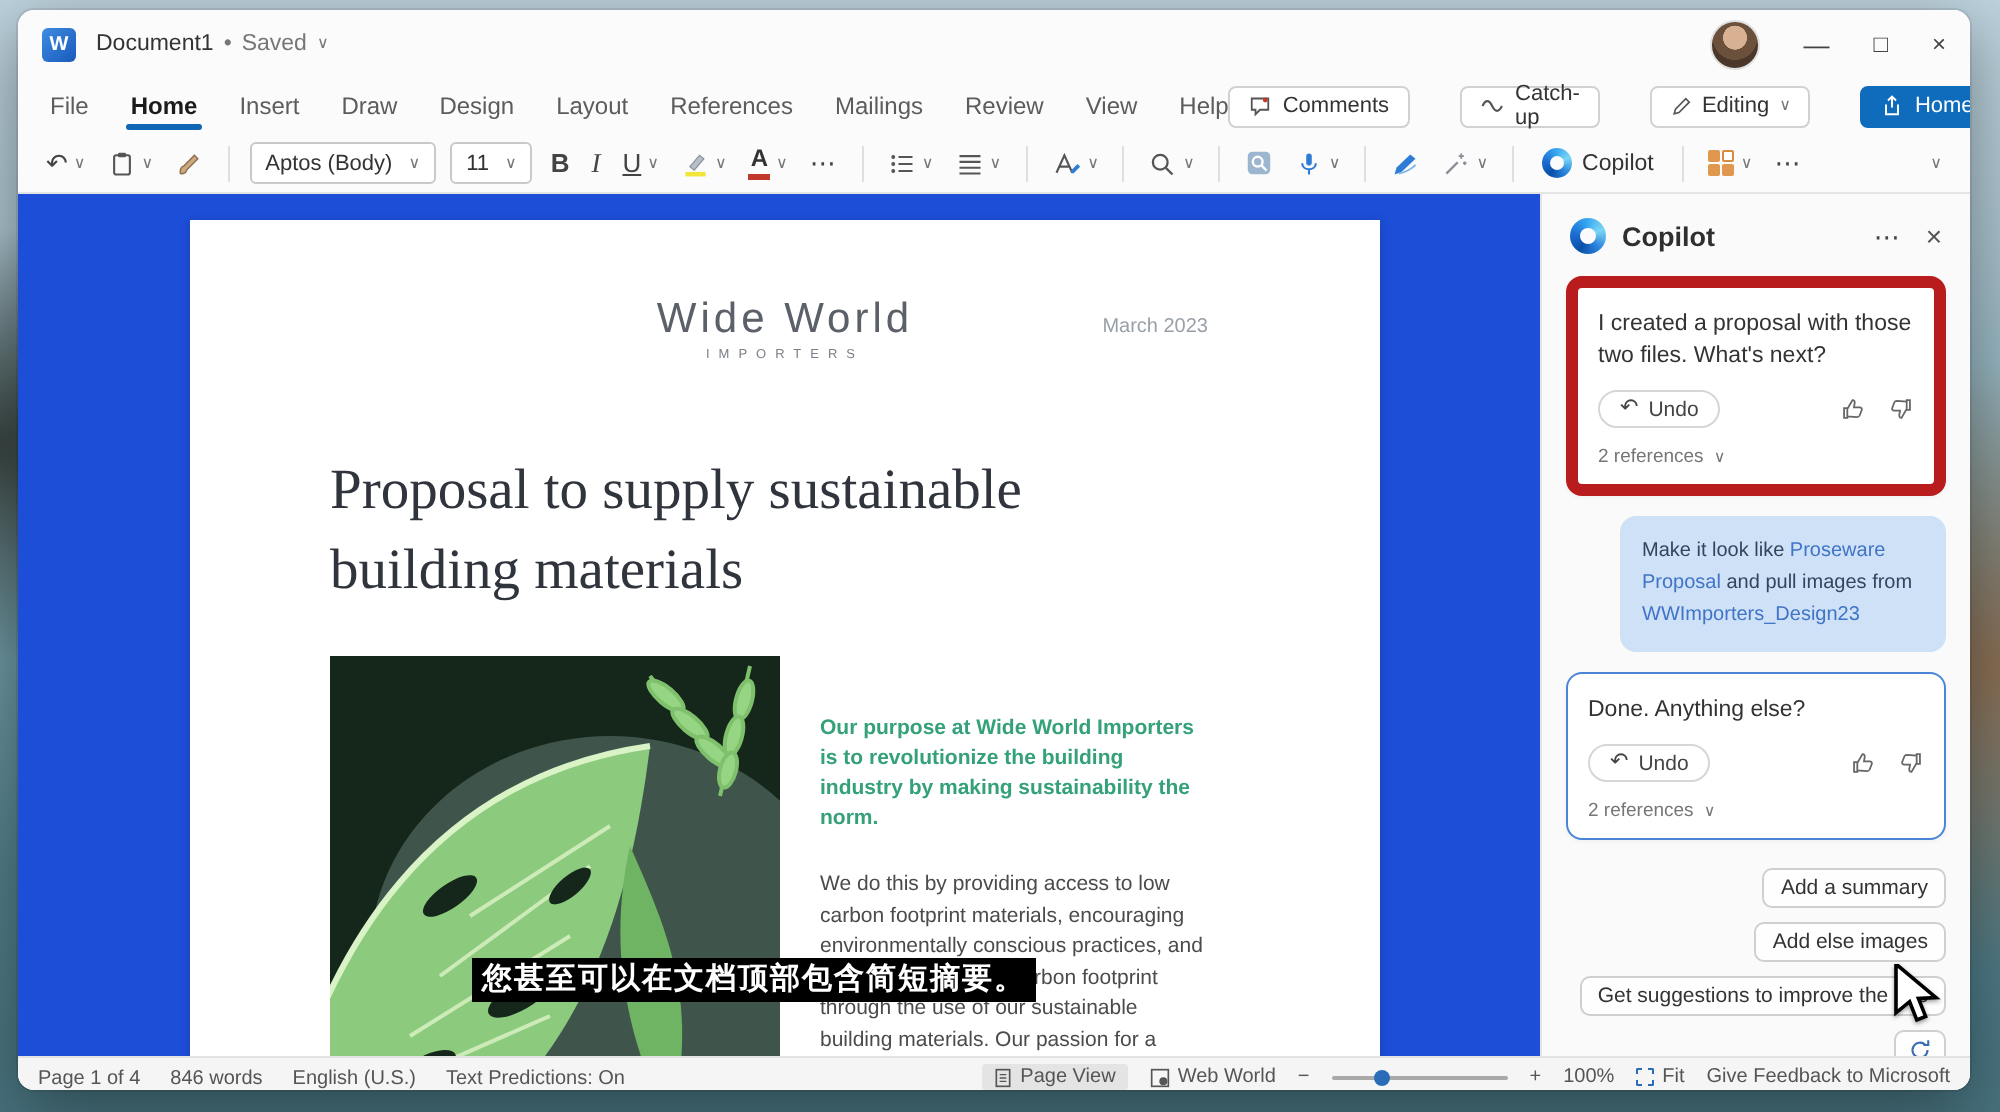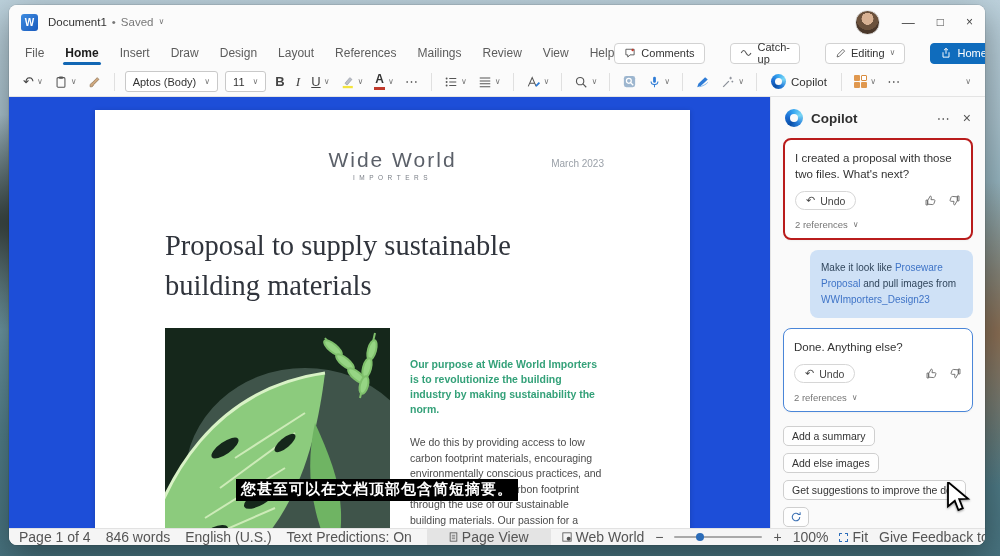--- a/index.html
+++ b/index.html
@@ -89,44 +89,44 @@
 
   
   .copilot { width:215px; flex:0 0 auto; background:#fafafa; border-left:1px solid #e4e4e4;
     padding:10px 12px 8px; display:flex; flex-direction:column; }
   .cp-header { display:flex; align-items:center; gap:8px; margin:2px 2px 11px; }
   .cp-header .cp-logo { width:18px; height:18px; }
   .cp-header .cp-logo::after { left:5px; top:5px; width:8px; height:8px; }
   .cp-title { font-size:13.5px; font-weight:700; color:#2f2f2f; }
   .cp-hicons { margin-left:auto; display:flex; gap:12px; align-items:center; color:#555; }
   .cp-hicons .x { font-size:14px; }
-  .card { background:#fff; border:2px solid #b91c1c; border-radius:8px; padding:10px 10px 8px; margin-bottom:10px;
+  .card { background:#fff; border:6px solid #b91c1c; border-radius:8px; padding:10px 10px 8px; margin-bottom:10px;
     box-shadow:0 1px 2px rgba(0,0,0,.04); }
   .card.active { border:1.5px solid #4a86d8; }
   .card-text { font-size:11.5px; line-height:16px; color:#333; }
   .card-actions { margin-top:9px; display:flex; align-items:center; }
   .undo-pill { display:inline-flex; align-items:center; gap:5px; border:1px solid #d6d6d6; border-radius:13px;
     padding:2.5px 10px; font-size:10.5px; color:#444; background:#fff; }
   .undo-pill .uglyph { font-size:11px; line-height:1; }
   .thumbs { margin-left:auto; display:flex; gap:11px; color:#666; }
   .refs { margin-top:9px; font-size:9.5px; color:#767676; display:flex; align-items:center; gap:5px; }
   .bubble { background:#cfe1f6; border-radius:8px; padding:10px 11px; margin:0 0 10px 27px;
     font-size:10px; line-height:16px; color:#31465c; }
   .bubble .link { color:#3f74c7; }
-  .chips { display:flex; flex-wrap:wrap; gap:7px; margin:4px 0 10px; }
+  .chips { display:flex; flex-wrap:wrap; justify-content:flex-end; gap:7px; margin:4px 0 10px; }
   .chip { border:1px solid #cfcfcf; background:rgba(255,255,255,.75); border-radius:5px; padding:3px 8px;
     font-size:10.5px; color:#333; white-space:nowrap; }
   .chip.iconchip { padding:3px 6px; display:flex; align-items:center; }
 
   
   .statusbar { height:17px; flex:0 0 auto; background:#f5f5f5; border-top:1px solid #e2e2e2;
-    display:flex; align-items:center; padding:0 10px; font-size:14px; color:#555; gap:15px; }
+    display:flex; align-items:flex-end; padding:0 10px; font-size:10px; color:#555; gap:15px; }
   .sb-right { margin-left:auto; display:flex; align-items:center; gap:11px; }
   .sb-item { display:flex; align-items:center; gap:4px; white-space:nowrap; }
-  .sb-seg { background:#e4e4e4; border-radius:2px; padding:1px 22px; }
+  .sb-seg { background:#e4e4e4; border-radius:2px; padding:1px 6px; }
   .slider { width:88px; height:2px; background:#a9a9a9; border-radius:1px; position:relative; }
   .slider .dot { position:absolute; left:24%; top:-3px; width:8px; height:8px; border-radius:50%; background:#2b6cb8; }
   .fit-ic { width:9px; height:9px; border:1px dashed #2b6cb8; border-radius:1px; }
 
   
   .subtitle { position:absolute; left:236px; top:479px; background:#000; color:#fff; font-size:15px;
     font-weight:700; letter-spacing:1px; padding:1px 5px 2px; z-index:40; white-space:nowrap; }
 
   
   .cursor { position:absolute; left:946px; top:482px; z-index:50; filter:drop-shadow(0 1px 1px rgba(0,0,0,.4)); }

